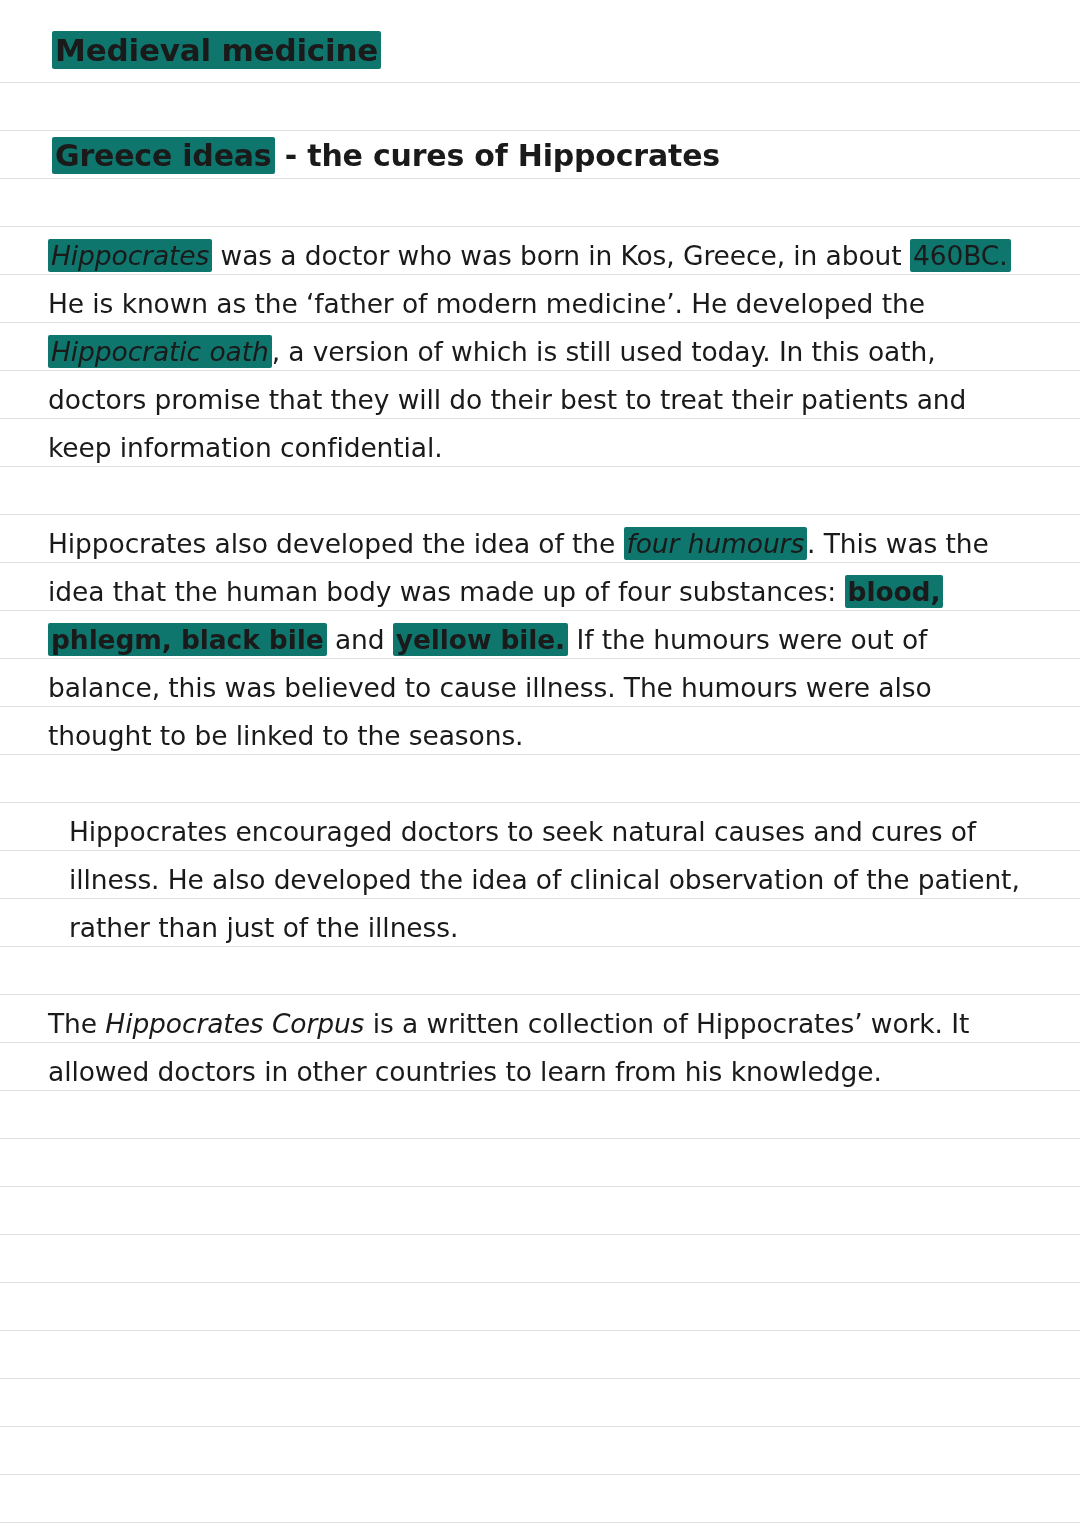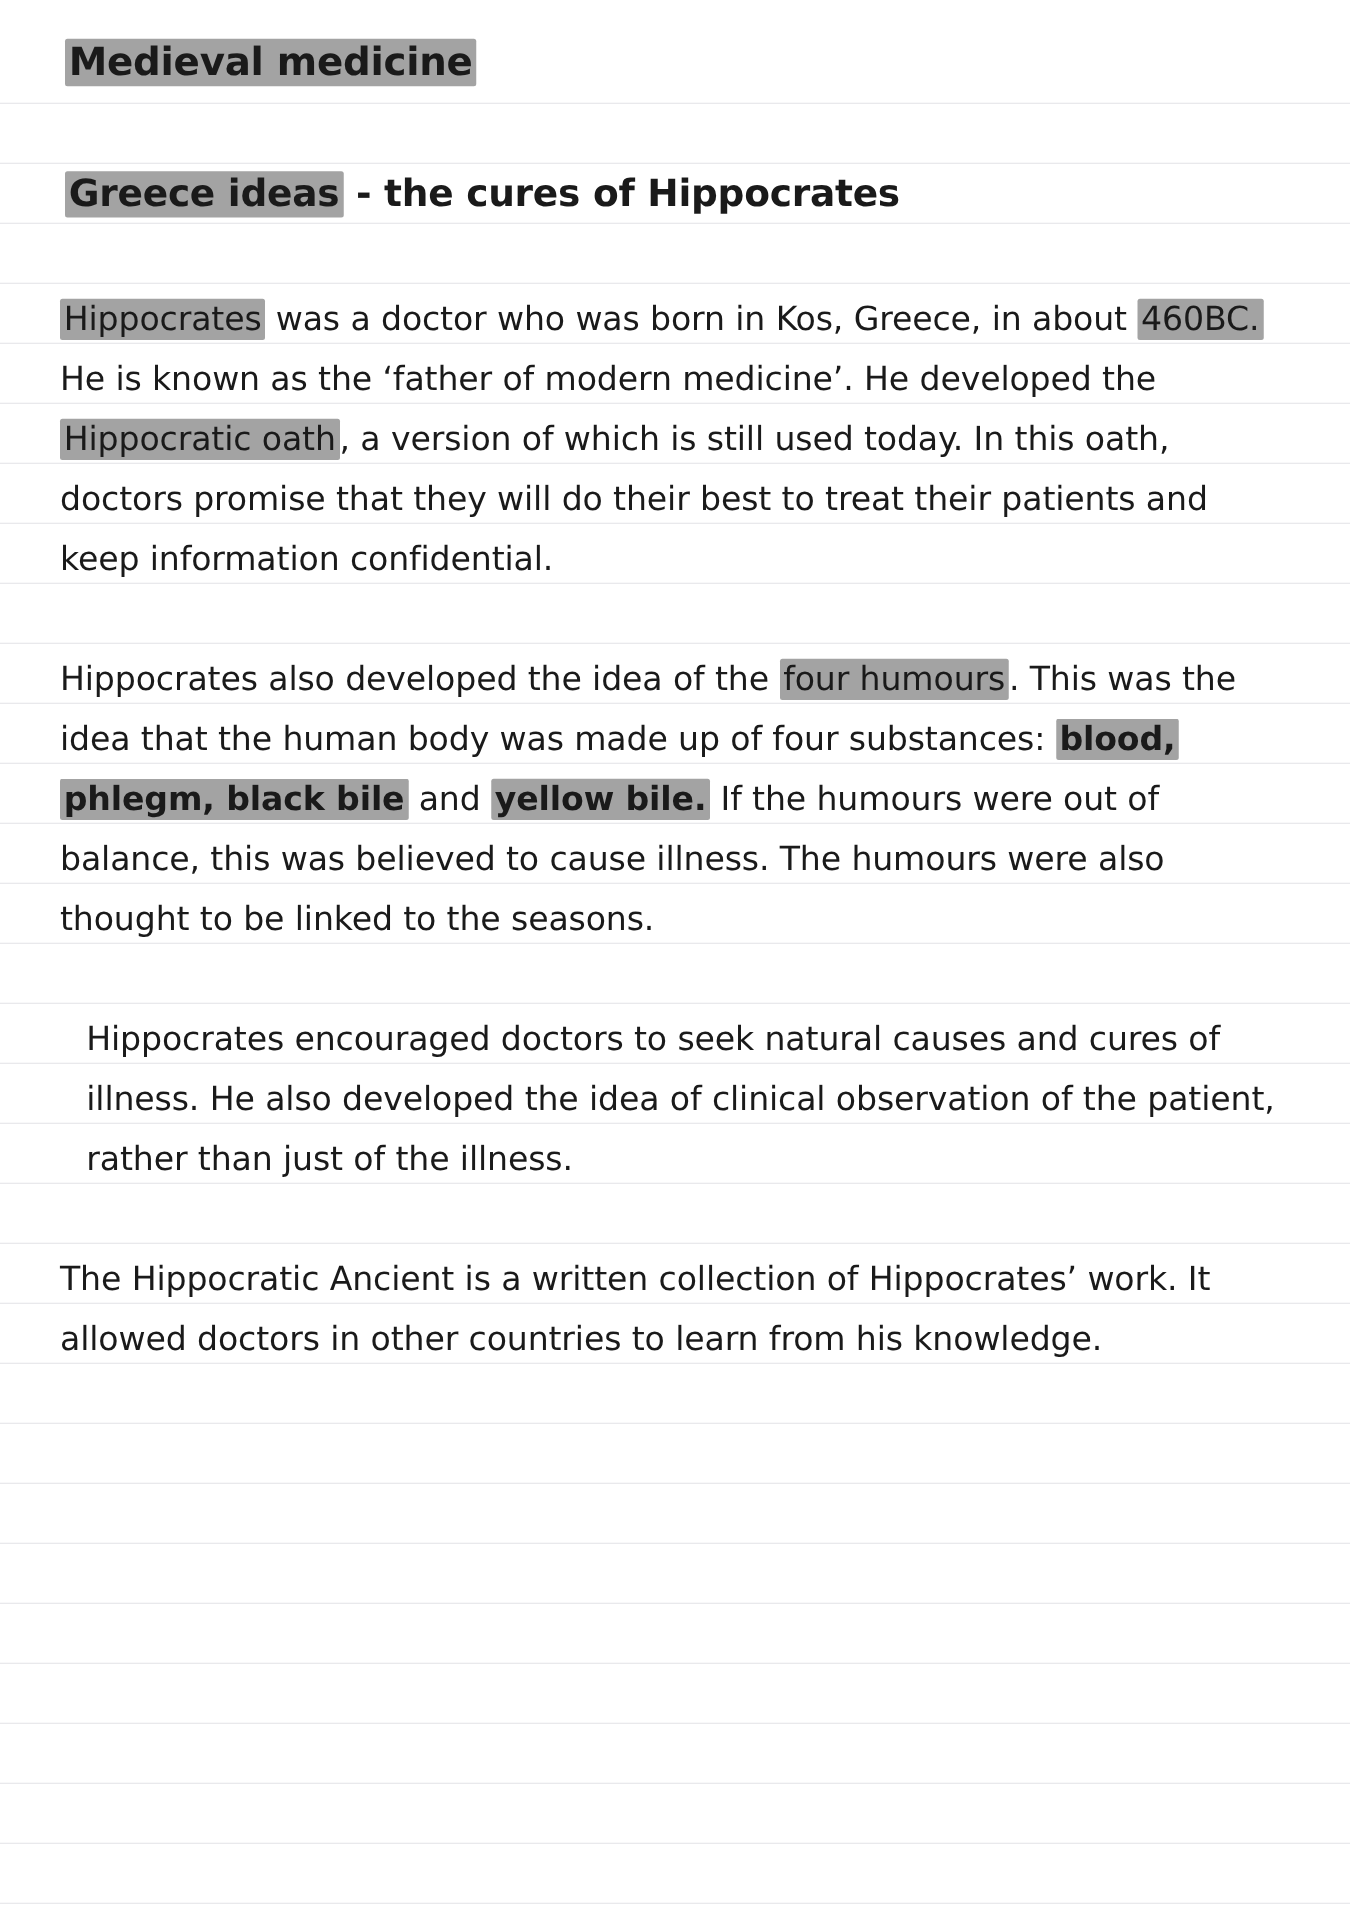--- a/index.html
+++ b/index.html
@@ -56,27 +56,27 @@
   }
 
   p.para {
     font-size: 26.5px;
     line-height: 48px;
     margin: 0;
     letter-spacing: -0.1px;
   }
 
   .hl {
-    background: #a3a3a3;
+    background: #0f766e;
     padding: 1px 3px;
     border-radius: 2px;
     box-decoration-break: clone;
     -webkit-box-decoration-break: clone;
   }
-  .it { }
+  .it { font-style: italic; }
   .bd { font-weight: bold; }
 
   .para-block { margin-top: 0; }
   #para-1 { margin-top: 52px; }
   #para-2 { margin-top: 48px; }
   #para-3 { margin-top: 48px; margin-left: 21px; }
   #para-4 { margin-top: 48px; }
 </style>
 </head>
 <body>
@@ -90,15 +90,15 @@
   </h1>
 
   <h2 class="section-heading"><span class="hl">Greece ideas</span><span> - the cures of Hippocrates</span></h2>
 
   <p class="para para-block" id="para-1"><span class="hl it">Hippocrates</span><span> was a doctor who was born in Kos, Greece, in about </span><span class="hl">460BC.</span><span> He is known as the ‘father of modern medicine’. He developed the </span><span class="hl it">Hippocratic oath</span><span>, a version of which is still used today. In this oath, doctors promise that they will do their best to treat their patients and keep information confidential.</span></p>
 
   <p class="para para-block" id="para-2"><span>Hippocrates also developed the idea of the </span><span class="hl it">four humours</span><span>. This was the idea that the human body was made up of four substances: </span><span class="hl bd">blood, phlegm, black bile</span><span> and </span><span class="hl bd">yellow bile.</span><span> If the humours were out of balance, this was believed to cause illness. The humours were also thought to be linked to the seasons.</span></p>
 
   <p class="para para-block" id="para-3"><span>Hippocrates encouraged doctors to seek natural causes and cures of illness. He also developed the idea of clinical observation of the patient, rather than just of the illness.</span></p>
 
-  <p class="para para-block" id="para-4"><span>The </span><span class="it">Hippocratic Ancient</span><span> is a written collection of Hippocrates’ work. It allowed doctors in other countries to learn from his knowledge.</span></p>
+  <p class="para para-block" id="para-4"><span>The </span><span class="it">Hippocrates Corpus</span><span> is a written collection of Hippocrates’ work. It allowed doctors in other countries to learn from his knowledge.</span></p>
 
 </div>
 
 </body></html>

